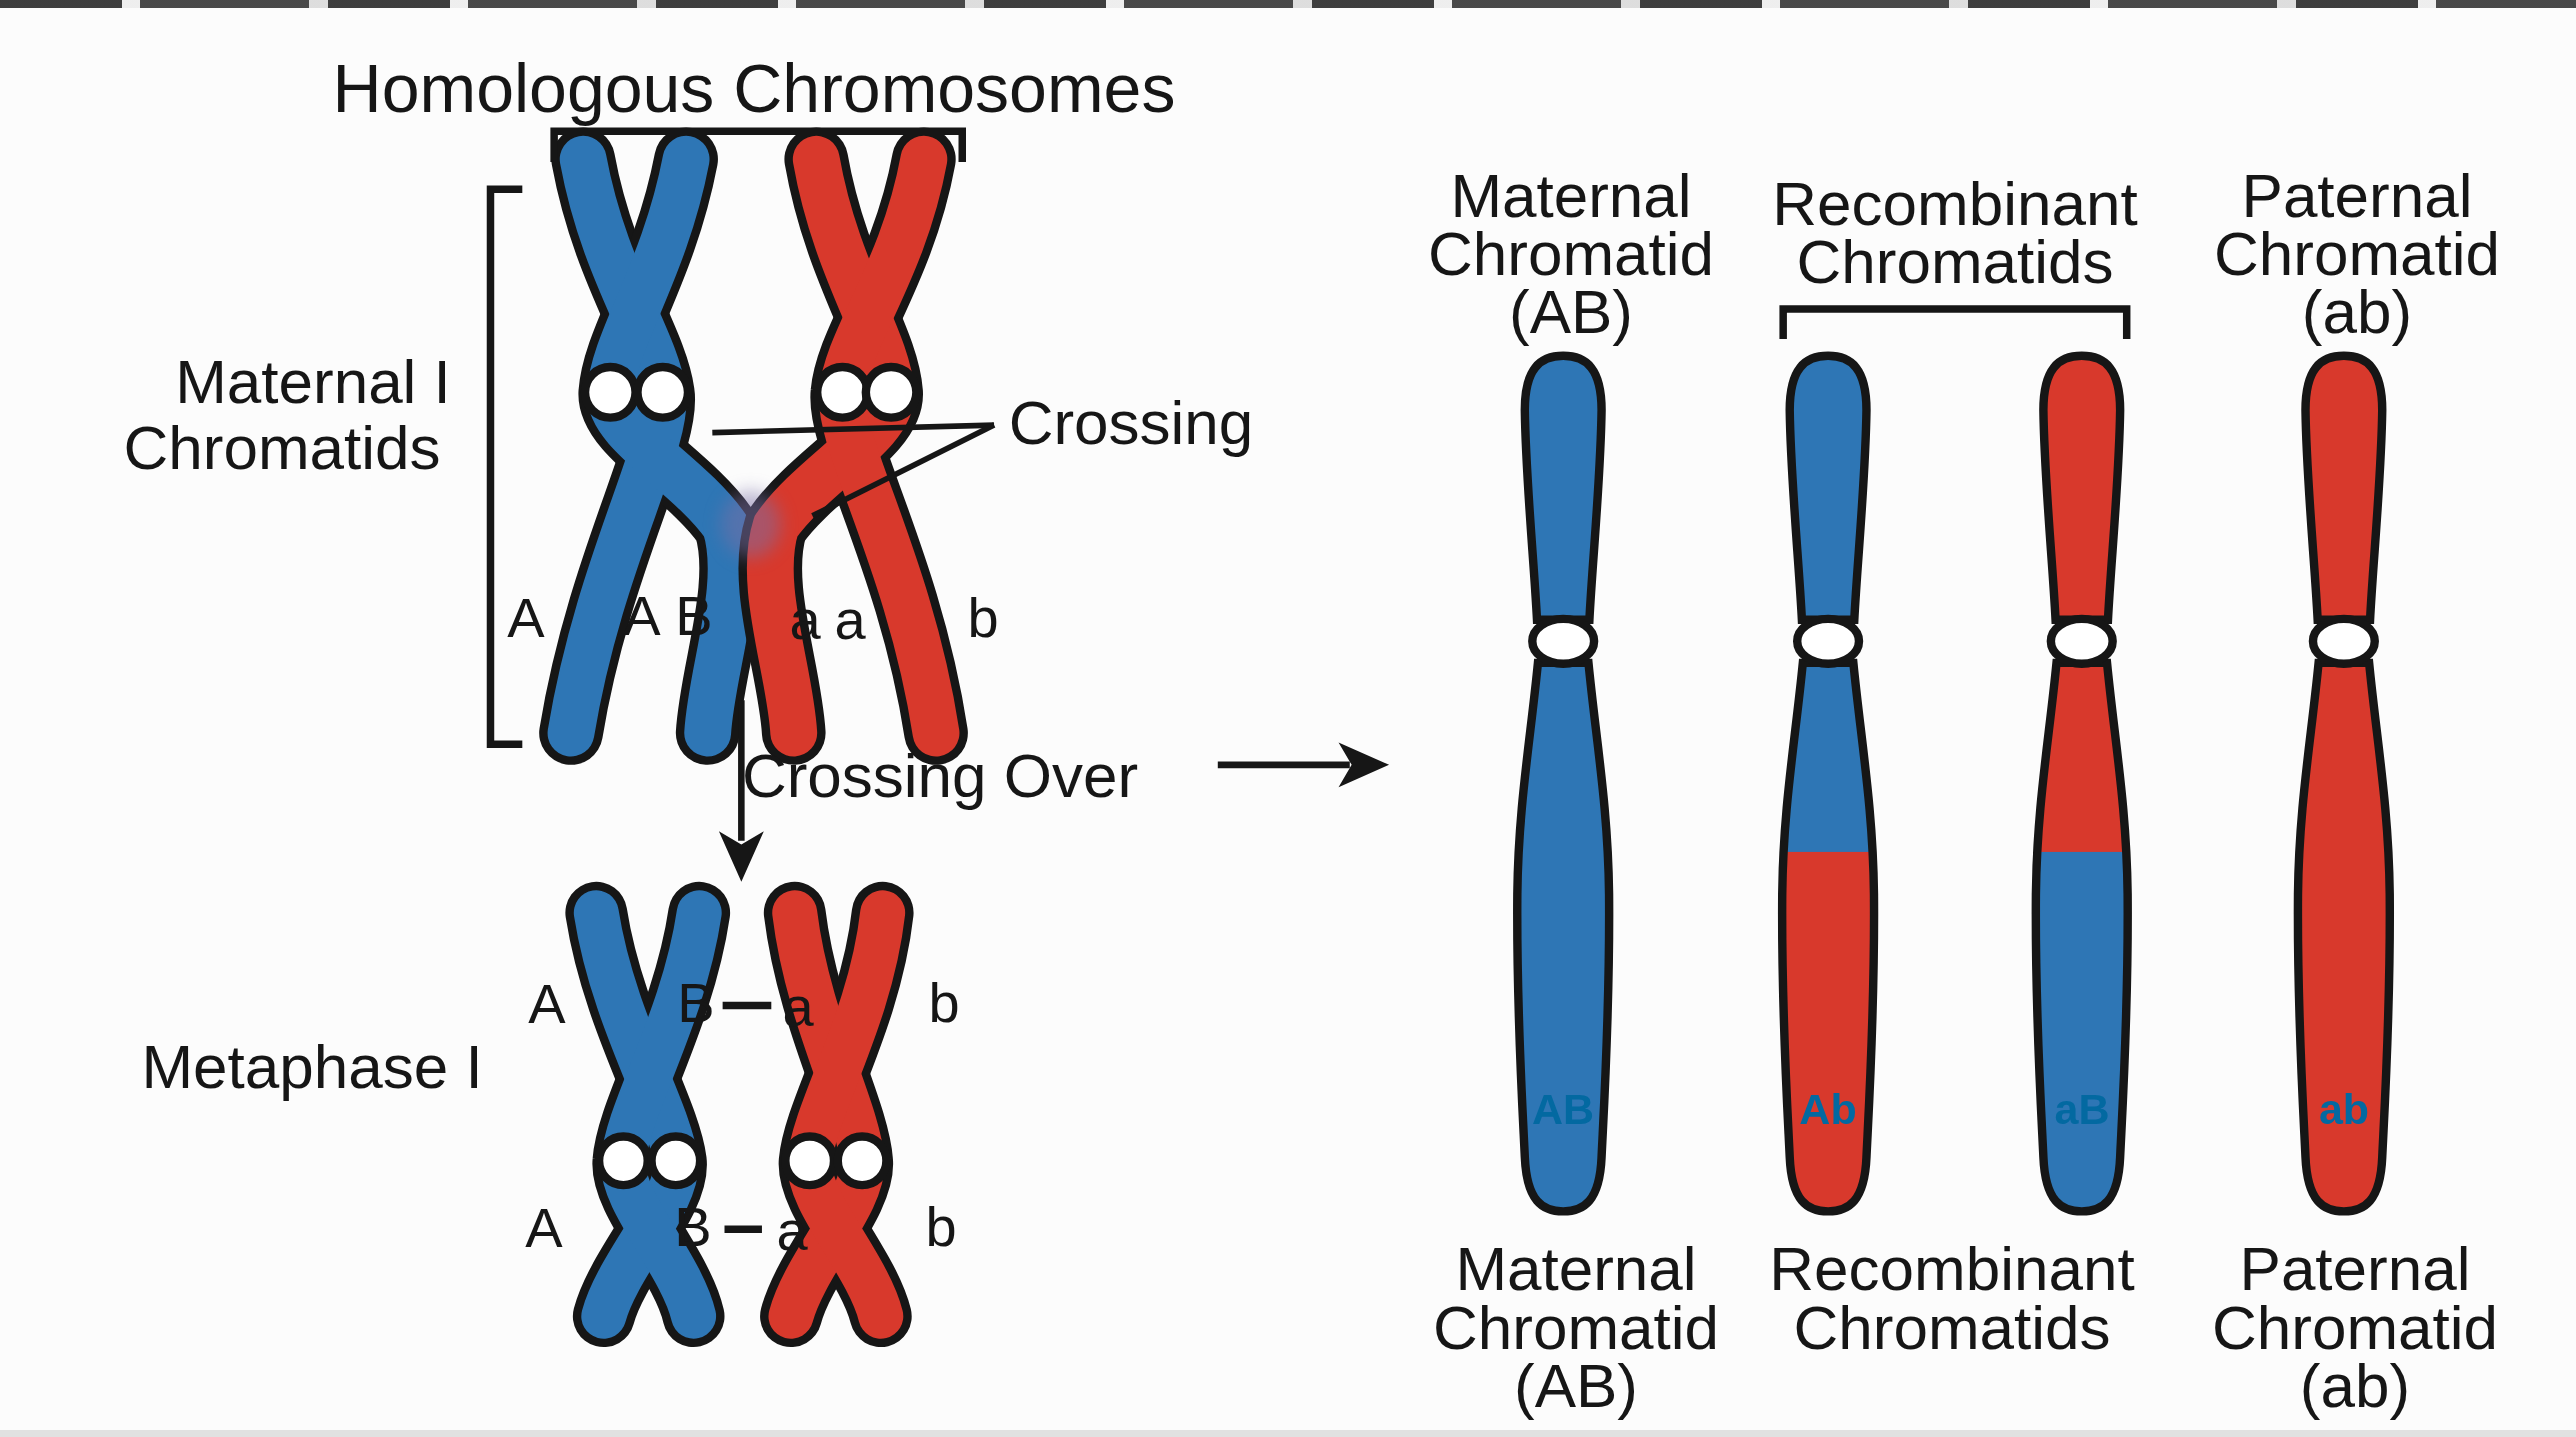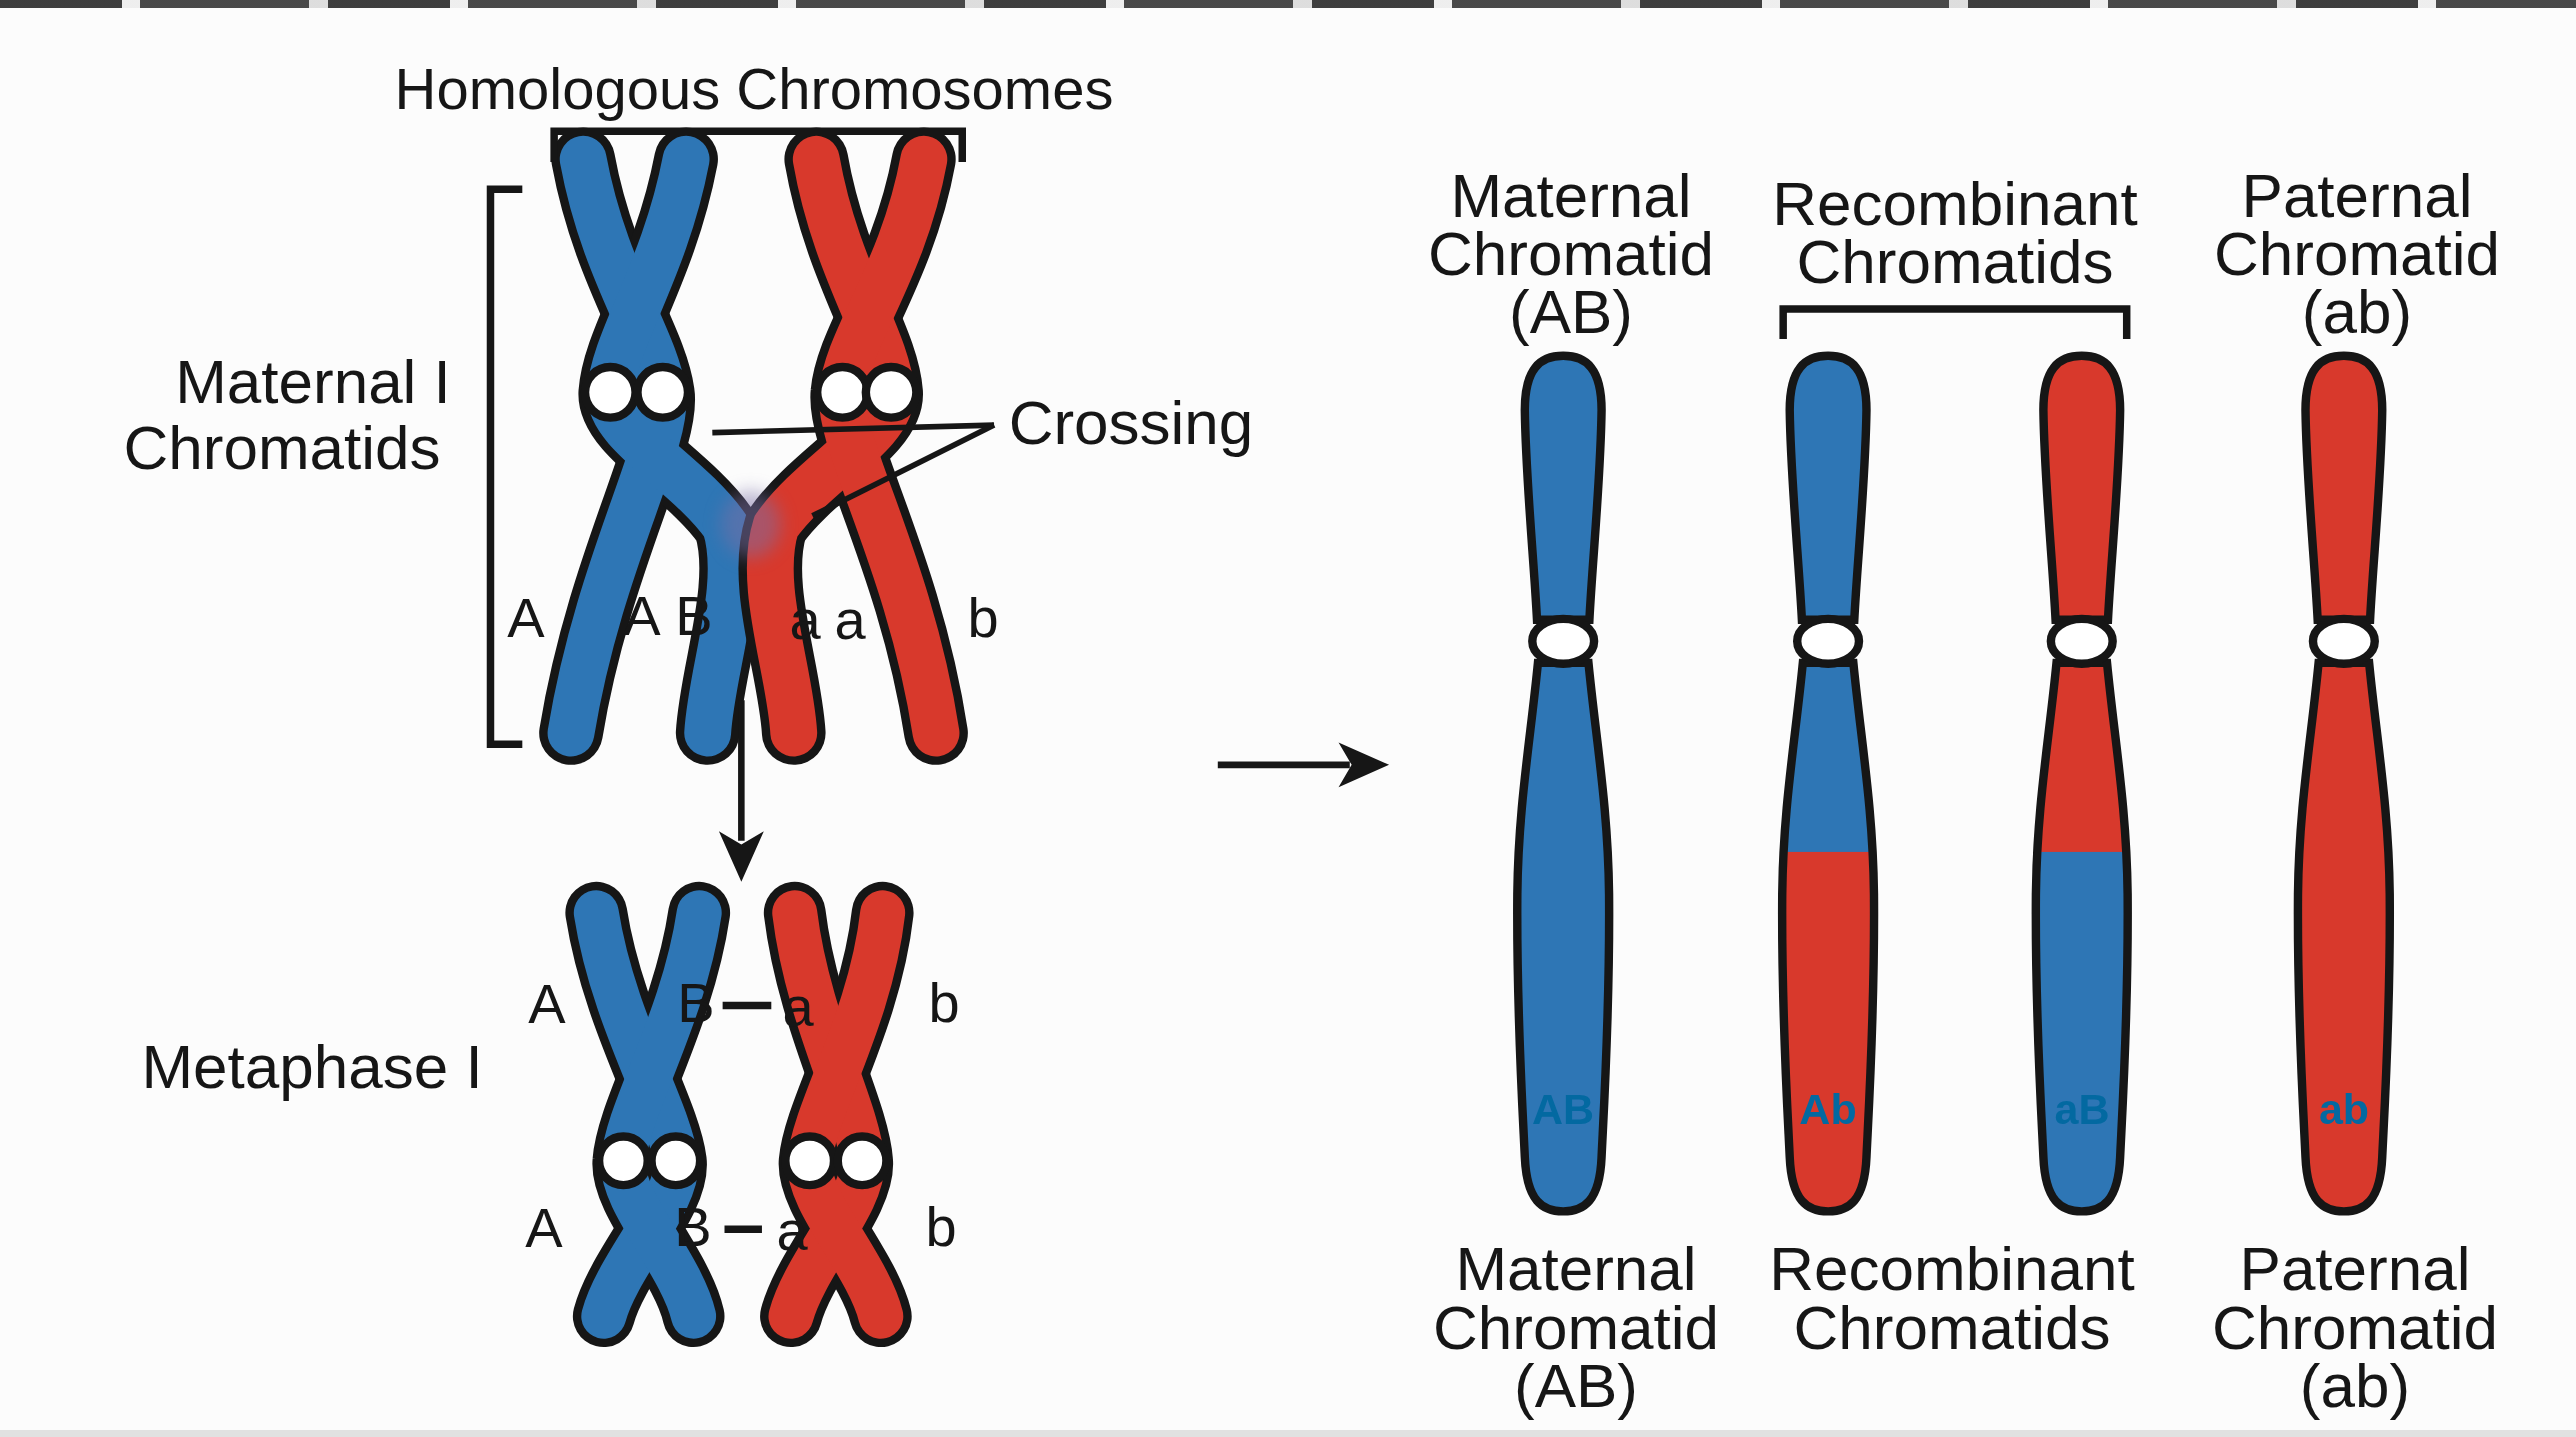--- a/index.html
+++ b/index.html
@@ -1,20 +1,20 @@
 <!DOCTYPE html>
 <html style="font-size:15px"><head>
 <meta charset="utf-8">
 <style>
   html,body{margin:0;padding:0;background:#ffffff;}
   #canvas{position:relative;width:2576px;height:1438px;background:#fcfcfc;overflow:hidden;
           font-family:"Liberation Sans",sans-serif;color:#161616;}
   .t{position:absolute;transform:translate(-50%,-50%);font-size:62px;line-height:1.05;
      white-space:nowrap;color:#161616;}
-  .t.big{font-size:58px;}
+  .t.big{font-size:68px;}
   .t.small{font-size:43px;font-weight:bold;color:#0369a1;}
   .t.allele{font-size:56px;}
   svg.layer{position:absolute;left:0;top:0;}
   .edge-top{position:absolute;left:0;top:0;width:100%;height:7.5px;opacity:.85;
     background:repeating-linear-gradient(90deg,#1d1d1d 0 122px,#ececec 122px 140px,#2a2a2a 140px 309px,#d8d8d8 309px 328px);}
   .edge-bottom{position:absolute;left:0;bottom:0;width:100%;height:8.4px;background:#d6d6d6;opacity:.7;}
 </style>
 </head>
 <body>
 
@@ -125,20 +125,21 @@
     </g>
   </svg>
 
   <div class="t big" style="left:754px;top:89px;">Homologous Chromosomes</div>
 
   <div class="t" style="left:313px;top:382px;">Maternal I</div>
   <div class="t" style="left:282px;top:448px;">Chromatids</div>
 
   <div class="t" style="left:1131px;top:423px;">Crossing</div>
 
+  <div class="t" style="left:940px;top:776px;">Crossing Over</div>
 
   <div class="t" style="left:312px;top:1067px;">Metaphase I</div>
 
   <div class="t allele" style="left:526px;top:618px;">A</div>
   <div class="t allele" style="left:642px;top:616px;">A</div>
   <div class="t allele" style="left:694px;top:616px;">B</div>
   <div class="t allele" style="left:805px;top:620px;">a</div>
   <div class="t allele" style="left:850px;top:620px;">a</div>
   <div class="t allele" style="left:983px;top:618px;">b</div>
 

